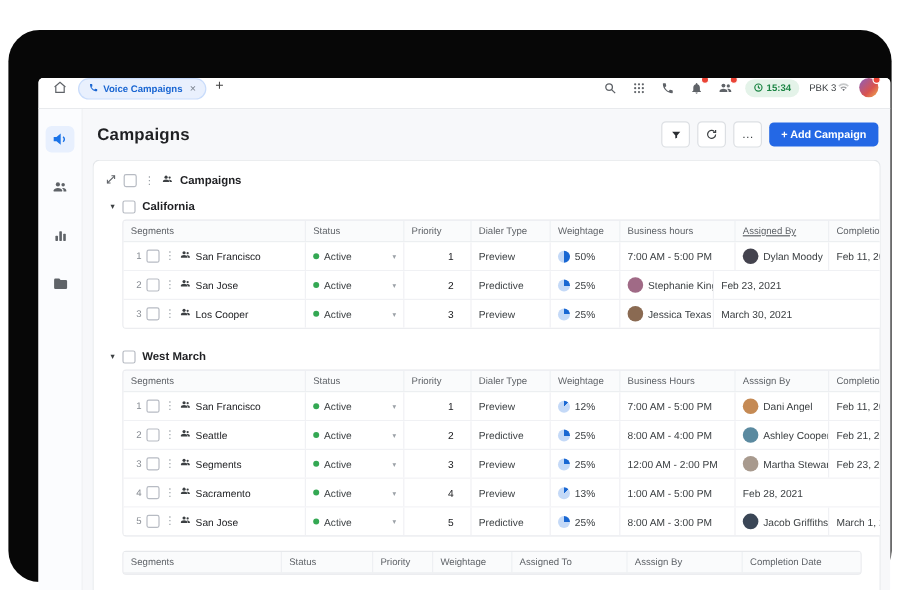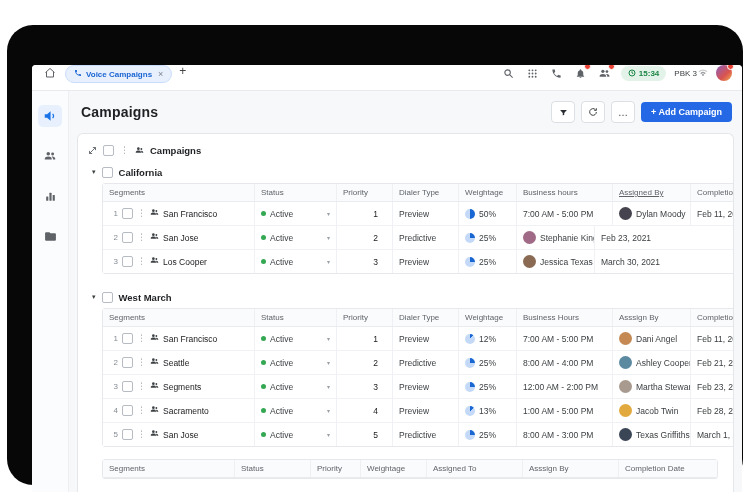--- a/index.html
+++ b/index.html
@@ -452,24 +452,20 @@
                       <span>Active</span>
                       <span class="chev">▾</span>
                     </div>
                     <div class="cell col-priority" style="width: 56px;">4</div>
                     <div class="cell col-dialer" style="width: 66px;">Preview</div>
                     <div class="cell col-weightage" style="width: 58px;">
                       <span class="pie" style="background:conic-gradient(#1967d2 0 13%, #c4d9f7 13% 100%)"></span>
                       <span>13%</span>
                     </div>
                     <div class="cell col-hours" style="width: 96px;">1:00 AM - 5:00 PM</div>
-                    <div class="cell col-assignee" style="width: 78px;">
-                      <span class="avatar" style="background:#e2a93e"></span>
-                      <span>Jacob Twin</span>
-                    </div>
                     <div class="cell col-completion" style="width: 88px;">Feb 28, 2021</div>
                   </div>
                   <div class="tr">
                     <div class="cell col-segment" style="width: 152px;">
                       <span class="idx">5</span>
                       <span class="cb"></span>
                       <span class="kebab">⋮</span>
                       <span><svg width="9" height="9" viewBox="0 0 24 24" fill="#3c4043">
                           <circle cx="9" cy="7" r="3.5"></circle>
                           <path d="M9 12c-3.5 0-7 1.8-7 4v2h14v-2c0-2.2-3.5-4-7-4z"></path>
@@ -485,21 +481,21 @@
                     </div>
                     <div class="cell col-priority" style="width: 56px;">5</div>
                     <div class="cell col-dialer" style="width: 66px;">Predictive</div>
                     <div class="cell col-weightage" style="width: 58px;">
                       <span class="pie" style="background:conic-gradient(#1967d2 0 25%, #c4d9f7 25% 100%)"></span>
                       <span>25%</span>
                     </div>
                     <div class="cell col-hours" style="width: 96px; text-align: right;">8:00 AM - 3:00 PM</div>
                     <div class="cell col-assignee" style="width: 78px;">
                       <span class="avatar" style="background:#3a4656"></span>
-                      <span>Texas Griffiths</span>
+                      <span>Jacob Griffiths</span>
                     </div>
                     <div class="cell col-completion" style="width: 88px;">March 1, 2021</div>
                   </div>
                 </div>
               </div>
               <div class="group">
                 <div class="table">
                   <div class="thead">
                     <div class="th" style="width: 132px;">Segments</div>
                     <div class="th" style="width: 76px;">Status</div>

